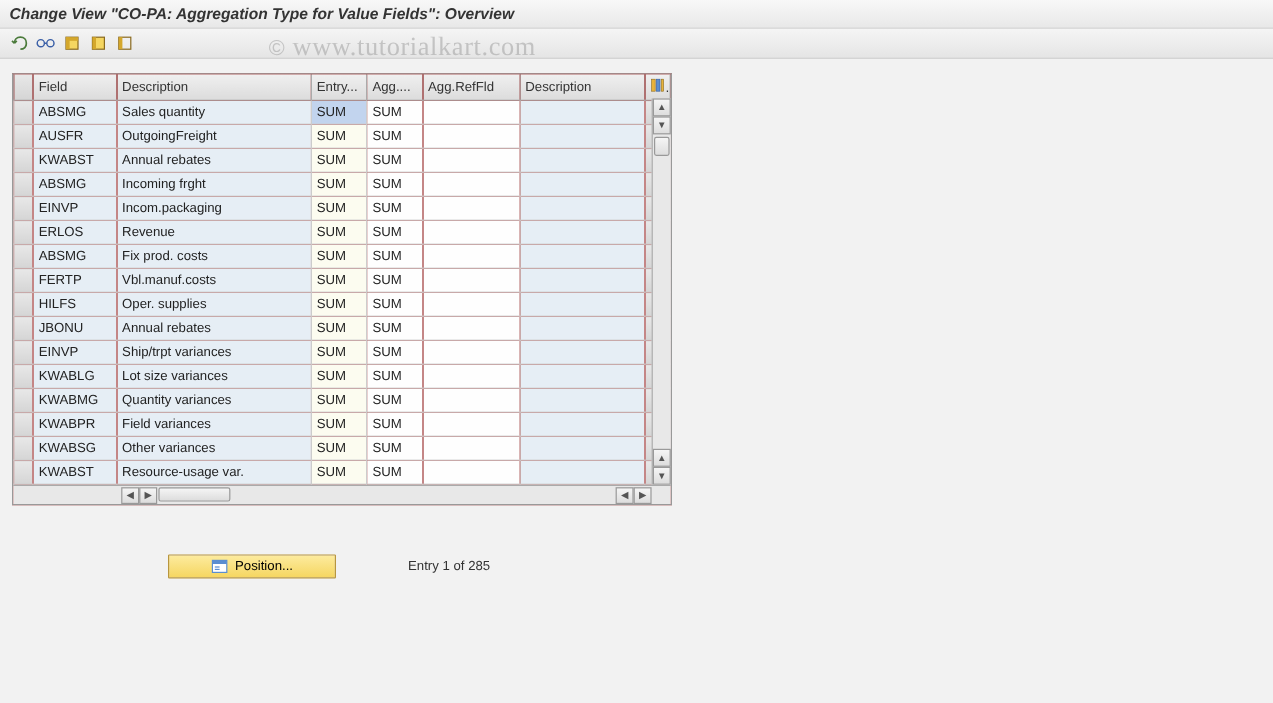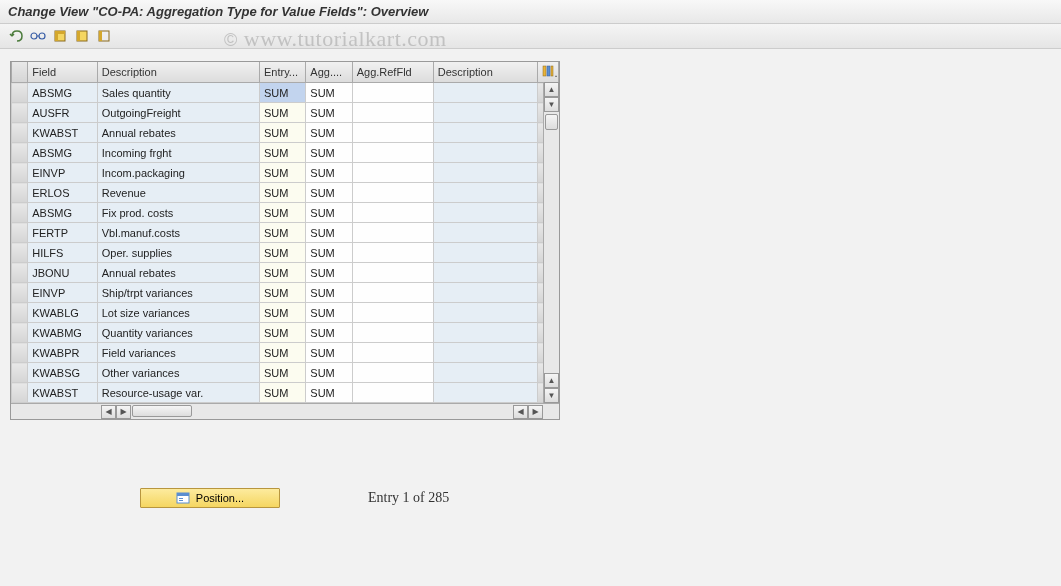--- a/index.html
+++ b/index.html
@@ -173,25 +173,25 @@
       height: 12px;
       background: linear-gradient(to bottom, #f5f5f5, #ddd);
       border: 1px solid #999;
       border-radius: 2px;
     }
     .hscroll-right-group {
       display: flex;
       margin-left: auto;
     }
     .bottom-bar {
-      margin-top: 68px;
+      margin-top: 41px;
       padding-left: 130px;
       display: flex;
       align-items: center;
-      gap: 88px;
+      gap: 60px;
     }
     .position-btn {
       background: linear-gradient(to bottom, #fdeb9e, #f5d661);
       border: 1px solid #b8963e;
       padding: 2px 8px;
       display: flex;
       align-items: center;
       gap: 6px;
       cursor: pointer;
       font-size: 11px;
@@ -199,23 +199,22 @@
       justify-content: center;
       height: 20px;
       border-radius: 1px;
     }
     .position-btn .pos-icon {
       width: 14px;
       height: 14px;
       display: inline-block;
     }
     .entry-label {
-      font-size: 14px;
+      font-size: 11px;
       color: #333;
-      font-family: Liberation Serif, serif;
     }
     .watermark {
       position: absolute;
       top: 26px;
       left: 192px;
       font-size: 22px;
       color: rgba(160, 160, 160, 0.55);
       font-family: Georgia, serif;
       pointer-events: none;
       letter-spacing: 0.5px;

